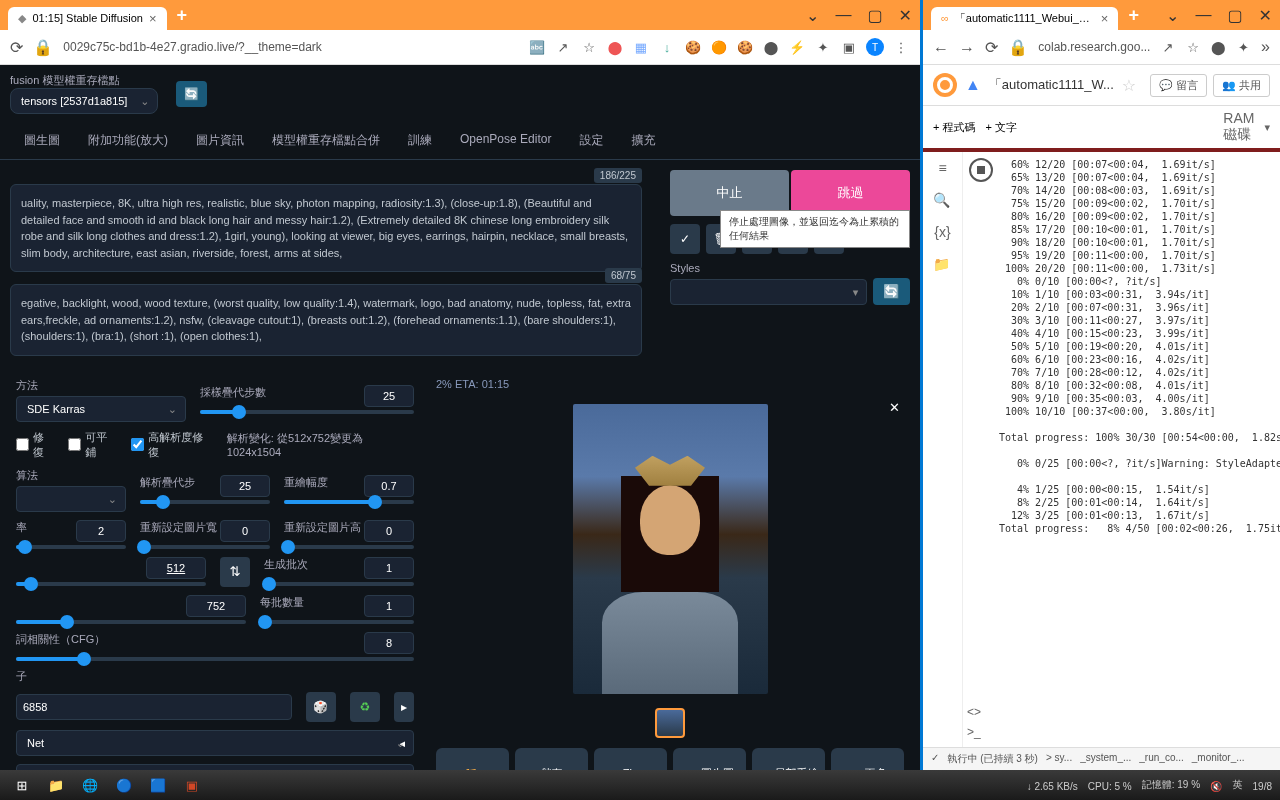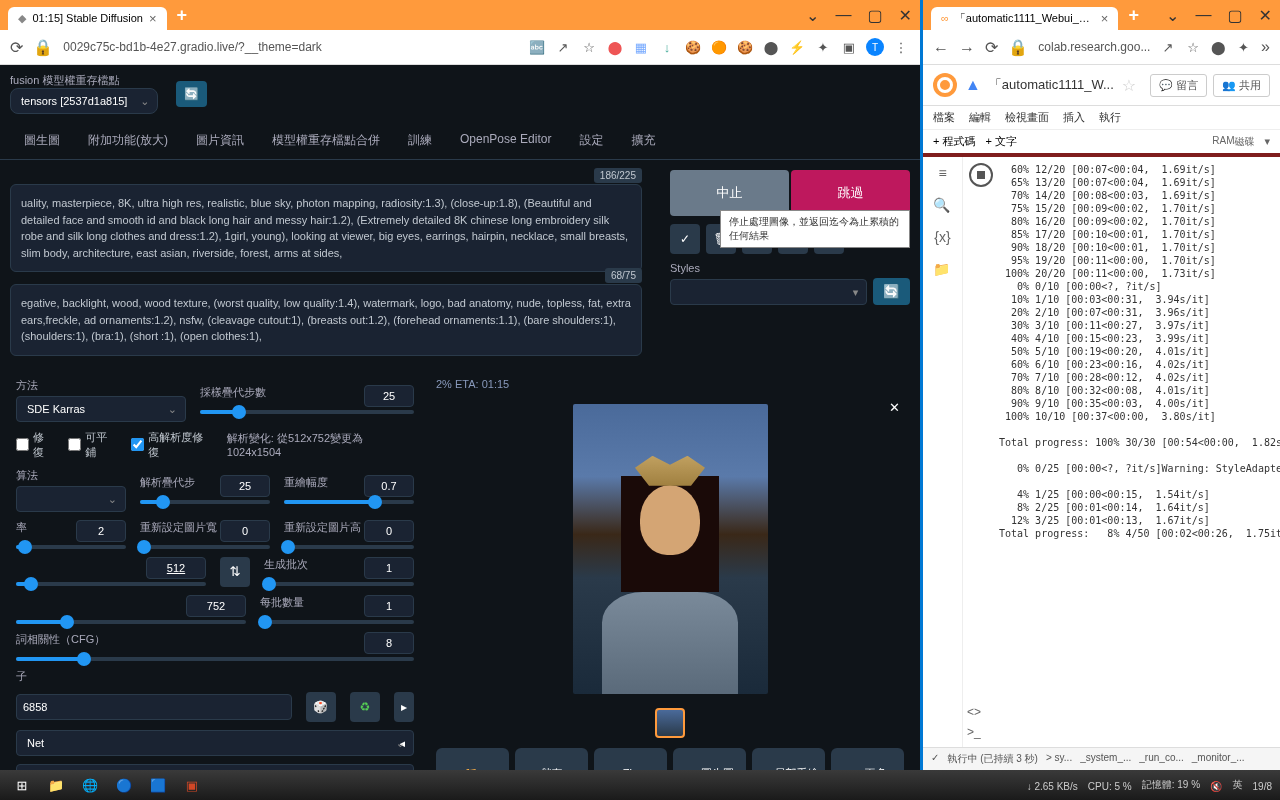--- a/index.html
+++ b/index.html
@@ -24,21 +24,21 @@
 .ckpt-label{font-size:11px;color:#aab}
 .ckpt-sel{background:#1a2332;border:1px solid #2a3a4a;padding:6px 30px 6px 10px;border-radius:8px;flex:0 0 200px;font-size:11px;color:#fff;position:relative}
 .ckpt-sel::after{content:"⌄";position:absolute;right:8px;color:#888}
 .reload{background:#1a5a7a;border:none;padding:6px 8px;color:#fff;border-radius:4px;font-size:12px}
 .nav-tabs{display:flex;border-bottom:1px solid #2a3a4a;padding:0 10px}
 .nav-tab{padding:10px 14px;font-size:12px;color:#aab;cursor:pointer}
 .main-area{display:flex;padding:10px;gap:28px}
 .prompt-box{background:#1a2332;border:1px solid #2a3a4a;border-radius:6px;padding:10px;font-size:11px;line-height:1.5;color:#c1c8d0;position:relative;margin-bottom:6px}
 .count-badge{position:absolute;top:-16px;right:0;background:#2a3a4a;font-size:10px;padding:2px 6px;border-radius:3px}
 .gen-btns{display:flex;gap:2px;margin-bottom:8px}
-.gen-btn{flex:1;background:#be185d;border:none;padding:14px;color:#fff;font-size:13px;border-radius:4px}
+.gen-btn{flex:1;background:#ec4899;border:none;padding:14px;color:#fff;font-size:13px;border-radius:4px}
 .gen-btn.stop{background:#6a7a8a}
 .tooltip{position:absolute;background:#fff;color:#333;padding:4px 8px;font-size:10px;border:1px solid #888;top:40px;left:50px;z-index:10}
 .icon-row{display:flex;gap:6px;margin-bottom:8px}
 .icon-btn{background:#2a3a4a;border:none;width:30px;height:30px;border-radius:4px;color:#fff;display:flex;align-items:center;justify-content:center;font-size:12px}
 .styles-row{display:flex;align-items:center;gap:6px;margin-bottom:8px}
 .styles-sel{flex:1;background:#1a2332;border:1px solid #2a3a4a;padding:6px;border-radius:4px;font-size:11px;position:relative}
 .styles-sel::after{content:"▾";position:absolute;right:8px;color:#888}
 .styles-reload{background:#1a5a7a;border:none;padding:6px 10px;color:#fff;border-radius:4px}
 .settings{background:#0f1419;padding:6px}
 .set-row{display:flex;gap:14px;margin-bottom:8px;align-items:center}
@@ -389,31 +389,24 @@
     <div class="colab-hdr">
       <div class="colab-logo"></div>
       <span style="color:#4285f4">▲</span>
       <span class="colab-title">「automatic1111_W...</span>
       <span class="star">☆</span>
       <div class="colab-ctrls">
         <span class="colab-btn">💬 <span>留言</span></span>
         <span class="colab-btn">👥 <span>共用</span></span>
       </div>
     </div>
-    <div class="colab-menu">
-      <span>檔案</span>
-      <span>編輯</span>
-      <span>檢視畫面</span>
-      <span>插入</span>
-      <span>執行</span>
-    </div>
     <div class="colab-sub">
       <span>+ 程式碼</span>
       <span>+ 文字</span>
-      <div style="margin-left:auto;display:flex;flex-direction:row;font-size:10px;color:#666">
+      <div style="margin-left:auto;display:flex;flex-direction:column;font-size:14px;color:#666">
         <span>RAM</span>
         <span>磁碟</span>
       </div>
       <span style="color:#666">▾</span>
     </div>
     <div class="colab-body">
       <div class="colab-side">
         <span class="side-ic">≡</span>
         <span class="side-ic">🔍</span>
         <span class="side-ic">{x}</span>

